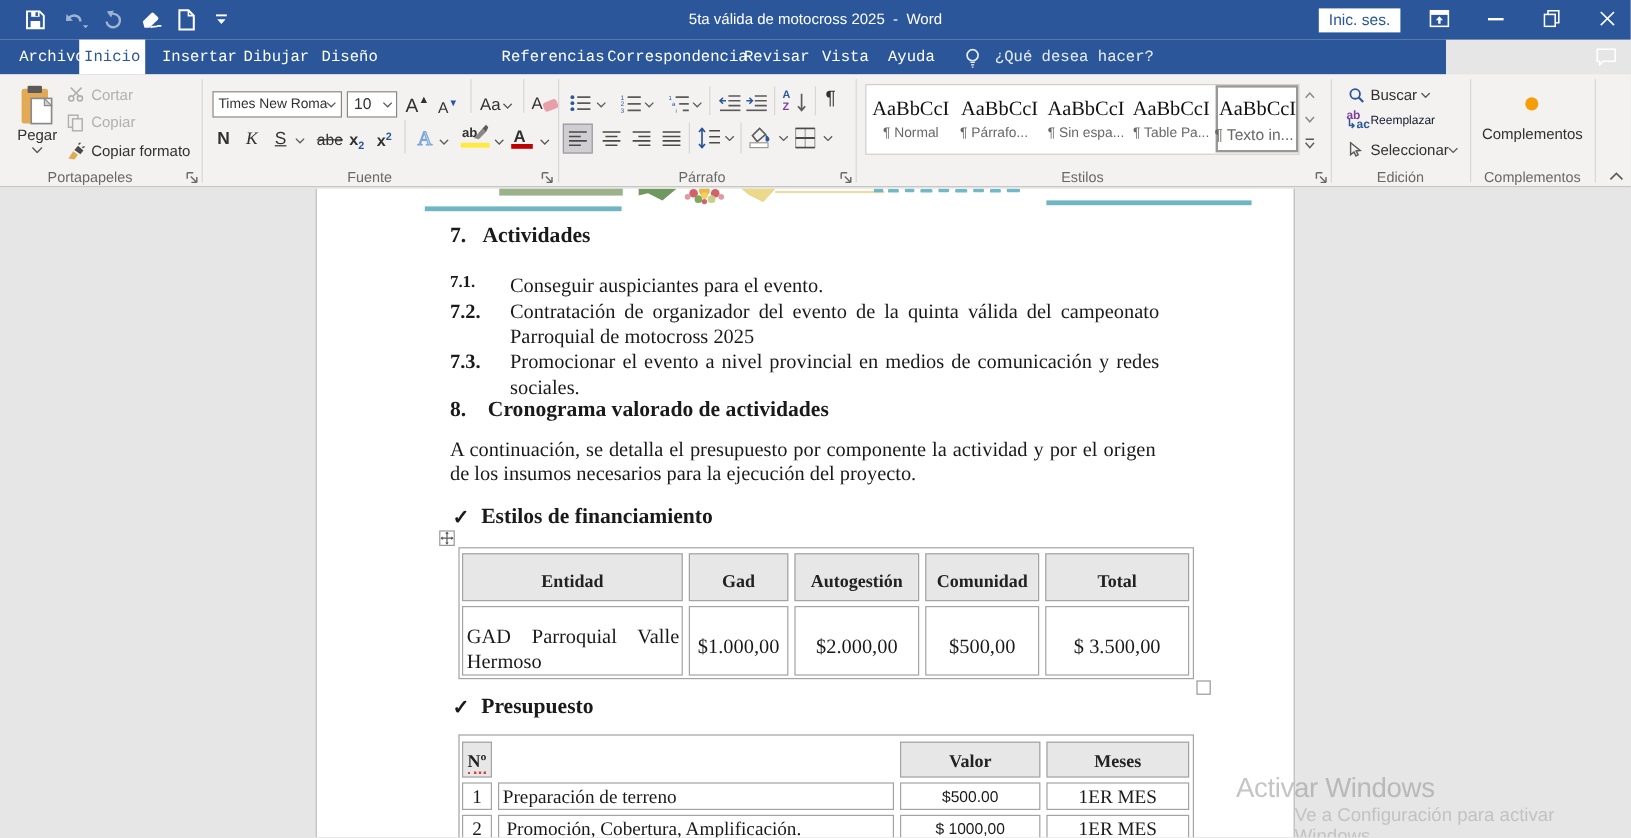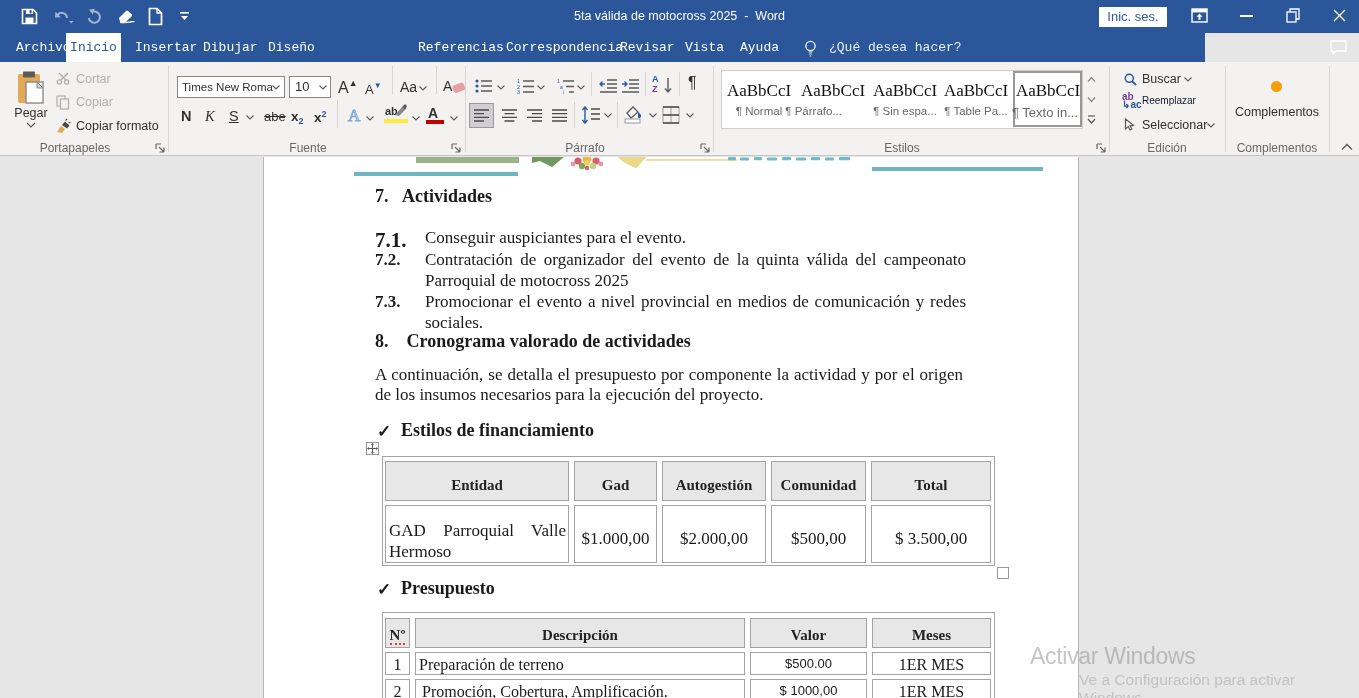--- a/index.html
+++ b/index.html
@@ -281,21 +281,21 @@
   <svg class="launcher" style="left:699px;" width="12" height="12" viewBox="0 0 12 12">
     <path d="M2 2 H7 M2 2 V7" stroke="#6a6866" stroke-width="1.2" fill="none"></path>
     <path d="M5 5 L10 10 M10 10 V5.5 M10 10 H5.5" stroke="#6a6866" stroke-width="1.2" fill="none"></path>
   </svg>
   <div class="gsep" style="left:713px;"></div>
 
   <div class="abs" style="left:721px; top:8px; width:362px; height:59px; background:#fff; border:1px solid #d0cecc;"></div>
   <div class="abs doc-serif" style="left:726px; top:19px; width:66px; text-align:center; font-size:17px; color:#111;">AaBbCcI</div>
   <div class="abs" style="left:726px; top:43px; width:66px; text-align:center; font-size:11.5px; color:#6a6866; white-space:nowrap; overflow:hidden;">¶ Normal</div>
   <div class="abs doc-serif" style="left:800px; top:19px; width:66px; text-align:center; font-size:17px; color:#111;">AaBbCcI</div>
-  <div class="abs" style="left:776px; top:43px; width:66px; text-align:right; font-size:11.5px; color:#6a6866; white-space:nowrap; overflow:hidden;">¶ Párrafo...</div>
+  <div class="abs" style="left:800px; top:43px; width:66px; text-align:left; font-size:11.5px; color:#6a6866; white-space:nowrap; overflow:hidden;">¶ Párrafo...</div>
   <div class="abs doc-serif" style="left:872px; top:19px; width:66px; text-align:center; font-size:17px; color:#111;">AaBbCcI</div>
   <div class="abs" style="left:872px; top:43px; width:66px; text-align:center; font-size:11.5px; color:#6a6866; white-space:nowrap; overflow:hidden;">¶ Sin espa...</div>
   <div class="abs doc-serif" style="left:943px; top:19px; width:66px; text-align:center; font-size:17px; color:#111;">AaBbCcI</div>
   <div class="abs" style="left:943px; top:43px; width:66px; text-align:center; font-size:11.5px; color:#6a6866; white-space:nowrap; overflow:hidden;">¶ Table Pa...</div>
   <div class="abs" style="left:1013px; top:9px; width:69px; height:56px; border:2px solid #9a9896; background:#fff;"></div>
   <div class="abs doc-serif" style="left:1015px; top:19px; width:66px; text-align:center; font-size:17px; color:#111;">AaBbCcI</div>
   <div class="abs" style="left:1012px; top:43px; width:66px; text-align:center; font-size:13px; color:#6a6866; white-space:nowrap; overflow:hidden;">¶ Texto in...</div>
 
   <svg class="abs" style="left:1087px; top:14px;" width="9" height="7" viewBox="0 0 9 7">
       <path d="M1 5.5 L4.5 1.5 L8 5.5" fill="none" stroke="#8a8886" stroke-width="1.2"></path>
@@ -374,21 +374,21 @@
         <rect x="68" y="0.5" width="10" height="3" rx="1"></rect>
       <rect x="83" y="0" width="9" height="3.2" rx="1"></rect>
         <rect x="97" y="0.5" width="9" height="3" rx="1"></rect>
       <rect x="111" y="0" width="11" height="3.2" rx="1"></rect>
     </g>
   </svg>
   <div class="abs" style="left:872px; top:9.5px; width:171px; height:4px; background:#6fb5c4;"></div>
 
   <div class="abs doc-serif" style="left:375px; top:29px; font-size:18px; font-weight:bold;">7.&nbsp;&nbsp;&nbsp;Actividades</div>
 
-  <div class="abs doc-serif" style="left:375px; top:71px; font-size:21px; font-weight:bold;">7.1.</div>
+  <div class="abs doc-serif" style="left:375px; top:71px; font-size:14px; font-weight:bold;">7.1.</div>
   <div class="abs doc-serif" style="left:425px; top:71px; font-size:17px;">Conseguir auspiciantes para el evento.</div>
 
   <div class="abs doc-serif" style="left:375px; top:93px; font-size:17px; font-weight:bold;">7.2.</div>
   <div class="abs doc-serif" style="left:425px; top:93px; width:541px; font-size:17px; text-align:justify; text-align-last:justify;">Contratación de organizador del evento de la quinta válida del campeonato</div>
   <div class="abs doc-serif" style="left:425px; top:114px; font-size:17px;">Parroquial de motocross 2025</div>
 
   <div class="abs doc-serif" style="left:375px; top:135px; font-size:17px; font-weight:bold;">7.3.</div>
   <div class="abs doc-serif" style="left:425px; top:135px; width:541px; font-size:17px; text-align:justify; text-align-last:justify;">Promocionar el evento a nivel provincial en medios de comunicación y redes</div>
   <div class="abs doc-serif" style="left:425px; top:156px; font-size:17px;">sociales.</div>
 
@@ -418,21 +418,20 @@
   <div class="abs celld" style="left:771px; top:348px; width:95px; height:58px; line-height:66px;">$500,00</div>
   <div class="abs celld" style="left:871px; top:348px; width:120px; height:58px; line-height:66px;">$ 3.500,00</div>
 
   <div class="abs" style="left:997px; top:410px; width:12px; height:12px; background:#fff; border:1px solid #9a9896;"></div>
 
   <div class="abs doc-serif" style="left:377px; top:422px; font-size:17px; font-weight:bold;">✓</div>
   <div class="abs doc-serif" style="left:401px; top:421px; font-size:18px; font-weight:bold;">Presupuesto</div>
 
   <div class="abs" style="left:382px; top:455px; width:613px; height:95px; border:1px solid #a3a3a3;"></div>
   <div class="abs cellh" style="left:385px; top:461px; width:25px; height:30px; line-height:32px;"><span style="border-bottom:2px dotted #d04040;">Nº</span></div>
-  <div class="abs cellh" style="left:415px; top:461px; width:330px; height:30px; line-height:32px;">Descripción</div>
   <div class="abs cellh" style="left:750px; top:461px; width:117px; height:30px; line-height:32px;">Valor</div>
   <div class="abs cellh" style="left:872px; top:461px; width:119px; height:30px; line-height:32px;">Meses</div>
 
   <div class="abs celld2" style="left:385px; top:495px; width:25px; height:23px;">1</div>
   <div class="abs celld2" style="left:415px; top:495px; width:330px; height:23px; text-align:left; padding-left:3px;">Preparación de terreno</div>
   <div class="abs celld2" style="left:750px; top:495px; width:117px; height:23px; font-family:'Liberation Sans',sans-serif; font-size:13px; line-height:22px;">$500.00</div>
   <div class="abs celld2" style="left:872px; top:495px; width:119px; height:23px;">1ER MES</div>
 
   <div class="abs celld2" style="left:385px; top:522px; width:25px; height:23px;">2</div>
   <div class="abs celld2" style="left:415px; top:522px; width:330px; height:23px; text-align:left; padding-left:6px;">Promoción, Cobertura, Amplificación.</div>

